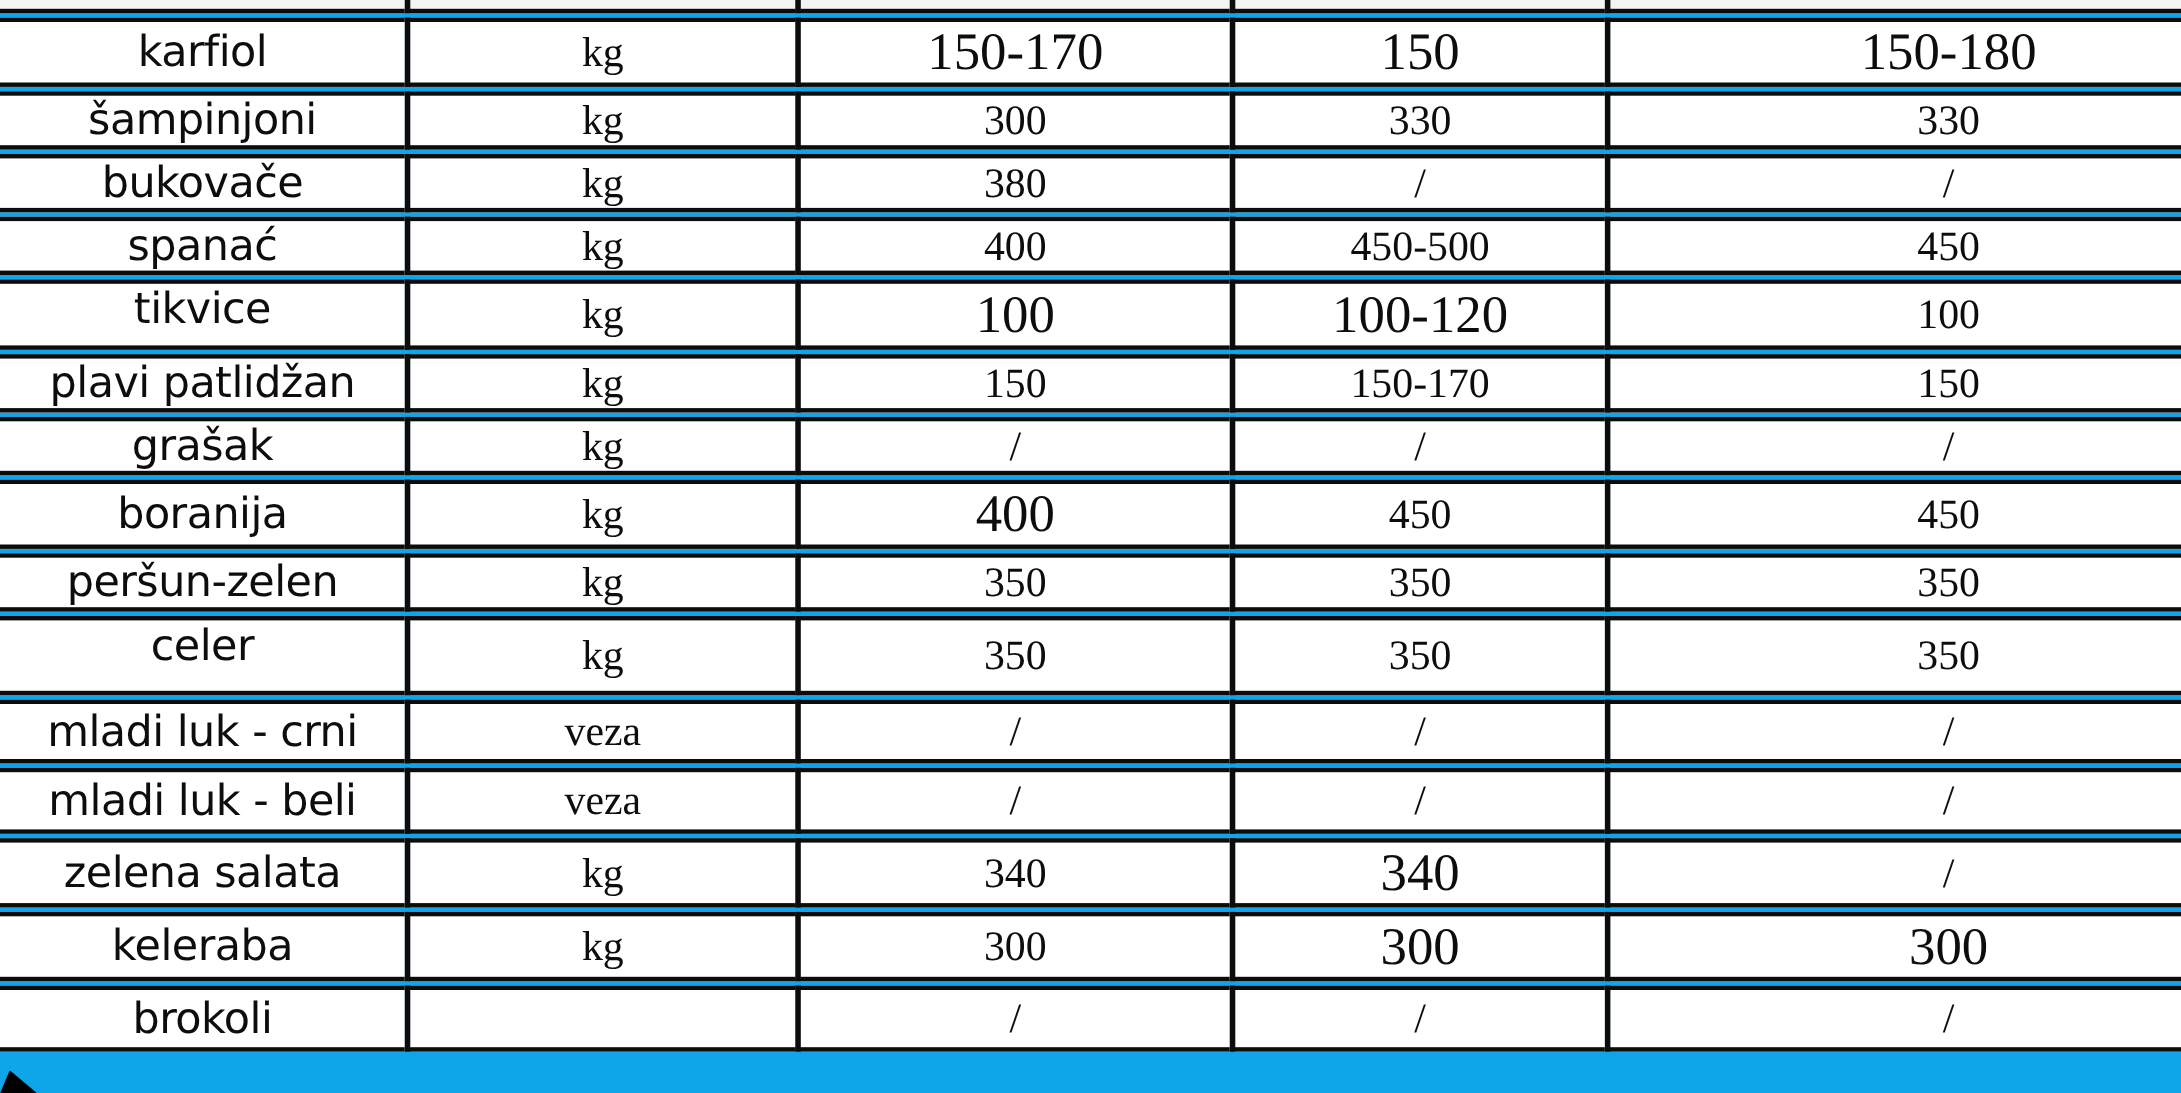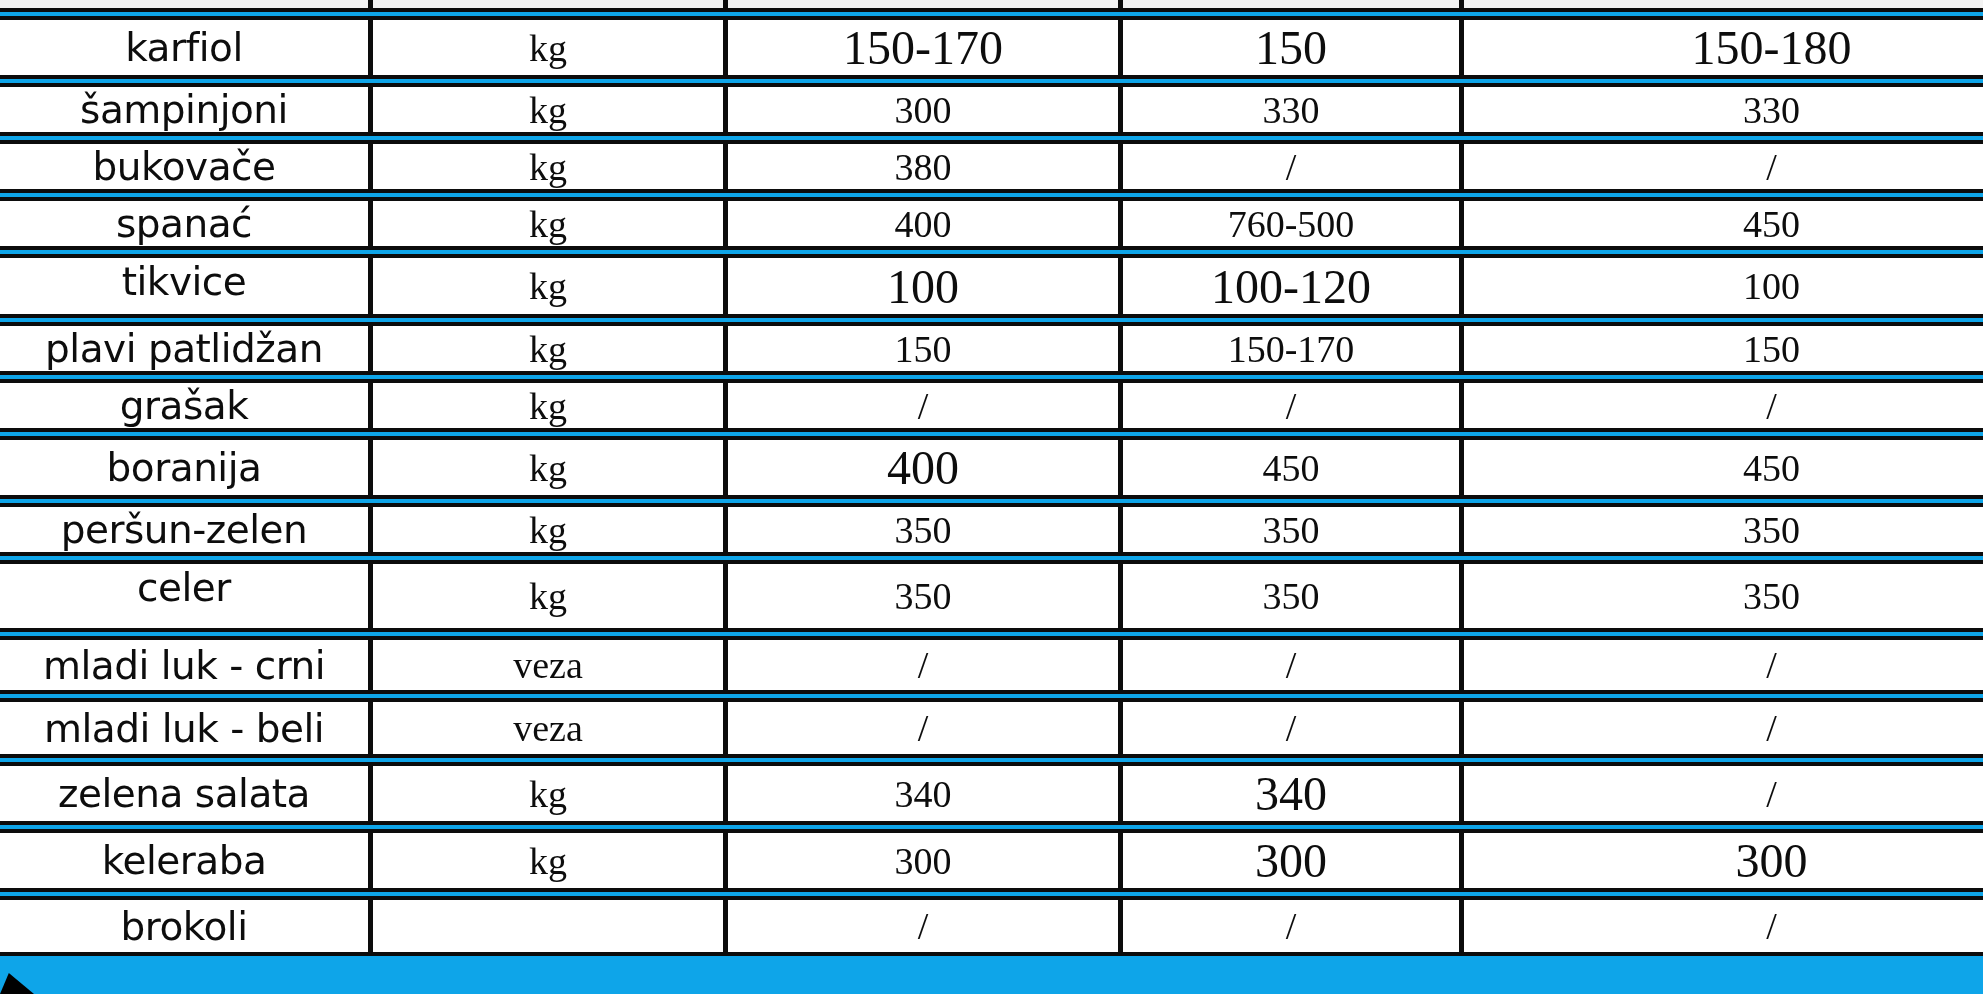--- a/index.html
+++ b/index.html
@@ -78,21 +78,21 @@
           <td class="c-name">bukovače</td>
           <td class="c-serif">kg</td>
           <td class="c-serif">380</td>
           <td class="c-serif">/</td>
           <td class="c-serif">/</td>
         </tr>
         <tr style="height: 47px;">
           <td class="c-name">spanać</td>
           <td class="c-serif">kg</td>
           <td class="c-serif">400</td>
-          <td class="c-serif">760-500</td>
+          <td class="c-serif">450-500</td>
           <td class="c-serif">450</td>
         </tr>
         <tr style="height: 64px;">
           <td class="c-name vtop">tikvice</td>
           <td class="c-serif">kg</td>
           <td class="c-serif big">100</td>
           <td class="c-serif big">100-120</td>
           <td class="c-serif">100</td>
         </tr>
         <tr style="height: 52px;">

